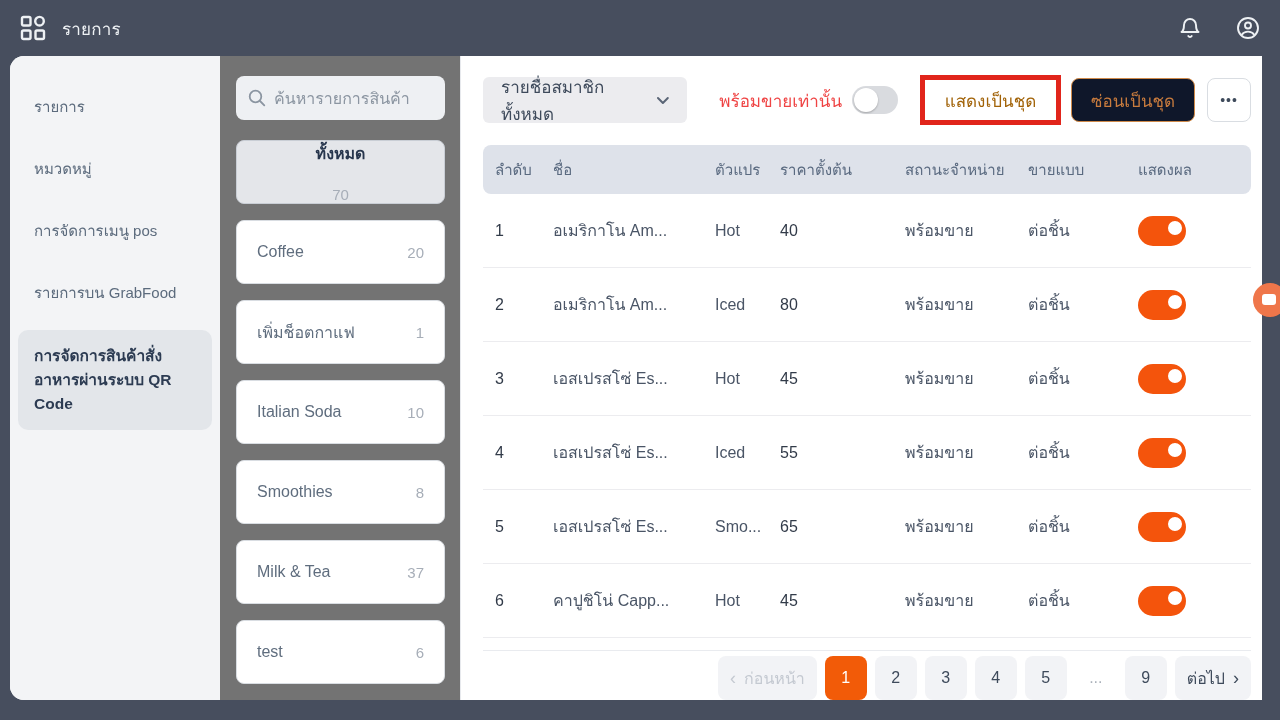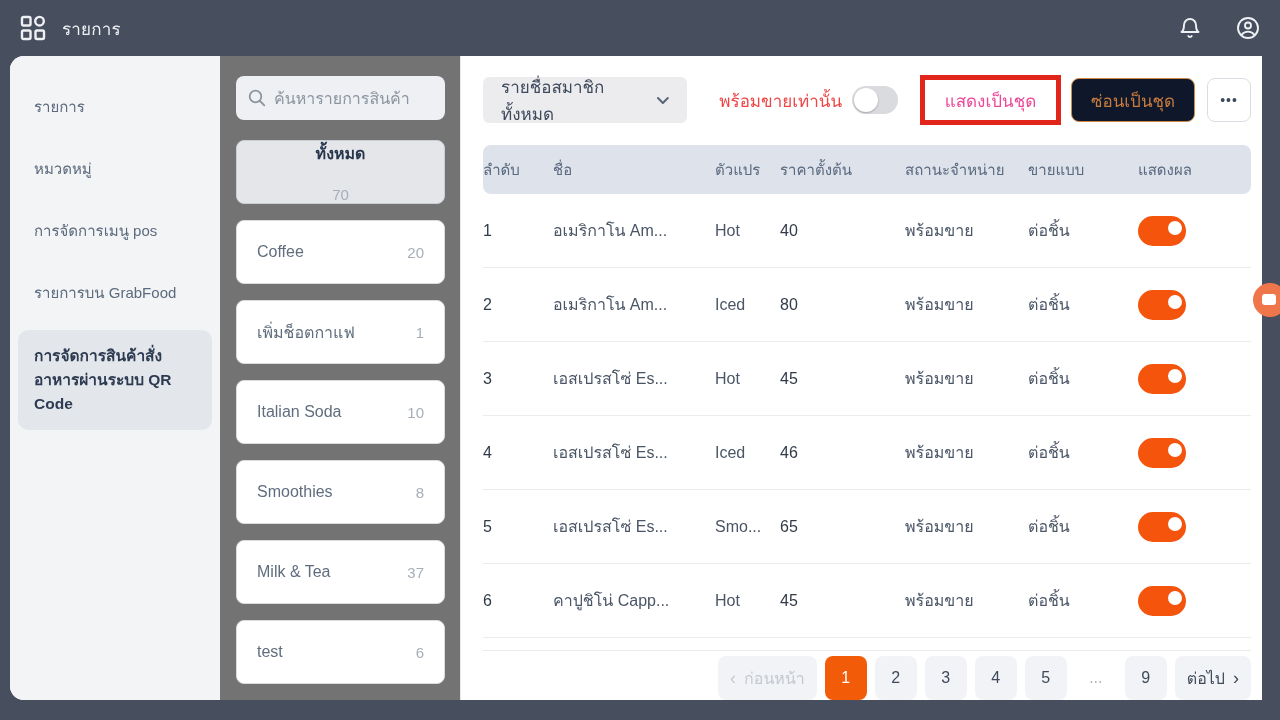--- a/index.html
+++ b/index.html
@@ -41,34 +41,34 @@
   .toggle-label { margin-left:auto; font-size:17px; color:#ef4444; }
   .switch { width:46px; height:28px; border-radius:14px; position:relative; flex-shrink:0; cursor:pointer; }
   .switch.off { background:#d9dbdf; margin:0 12px 0 10px; }
   .switch.off .knob { position:absolute; left:2px; top:2px; width:24px; height:24px; background:#fff;
                       border-radius:50%; box-shadow:0 1px 2px rgba(0,0,0,.25); }
   .switch.on { width:48px; height:30px; border-radius:15px; background:#f4540c; }
   .switch.on .knob { position:absolute; right:1px; top:2px; width:20px; height:20px; background:#fff;
                      border:3px solid #f4540c; border-radius:50%; }
 
   .btn-annot { margin-left:10px; width:141px; height:50px; border:5px solid #e1251b; background:#fff;
-               display:flex; align-items:center; justify-content:center; font-size:17px; color:#ec4899; cursor:pointer; }
+               display:flex; align-items:center; justify-content:center; font-size:17px; color:#a16207; cursor:pointer; }
   .btn-outline { margin-left:10px; width:124px; height:44px; border:1px solid #cf8a4a; border-radius:8px;
                  background:#0f172a; display:flex; align-items:center; justify-content:center;
                  font-size:17px; color:#c97c3e; cursor:pointer; }
   .btn-more { margin-left:12px; width:44px; height:44px; border:1px solid #d9dde2; border-radius:8px; background:#fff;
               display:flex; align-items:center; justify-content:center; color:#3e4a5b; font-size:14px;
               letter-spacing:1px; cursor:pointer; }
 
   
   .thead { height:52px; background:#dee2ea; border-radius:8px; display:flex; align-items:center;
            color:#5a6a80; font-size:15px; line-height:1.3; }
   .trow { height:74px; display:flex; align-items:center; border-bottom:1px solid #ececef;
           font-size:16px; color:#4a5566; }
-  .c1 { width:70px; flex-shrink:0; }
+  .c1 { width:70px; padding-left:12px; flex-shrink:0; }
   .c2 { width:162px; flex-shrink:0; }
   .c3 { width:65px; flex-shrink:0; }
   .c4 { width:125px; flex-shrink:0; }
   .c5 { width:123px; flex-shrink:0; }
   .c6 { width:110px; flex-shrink:0; }
   .c7 { flex:1; }
   .trow .c1, .trow .c4 { color:#323b49; }
 
   
   .pagination { margin-top:12px; border-top:1px solid #e9ebef; padding-top:5px;
@@ -229,21 +229,21 @@
           <div class="c7">
             <div class="switch on">
               <div class="knob"></div>
             </div>
           </div>
         </div>
         <div class="trow">
           <div class="c1">4</div>
           <div class="c2">เอสเปรสโซ่ Es...</div>
           <div class="c3">Iced</div>
-          <div class="c4">46</div>
+          <div class="c4">55</div>
           <div class="c5">พร้อมขาย</div>
           <div class="c6">ต่อชิ้น</div>
           <div class="c7">
             <div class="switch on">
               <div class="knob"></div>
             </div>
           </div>
         </div>
         <div class="trow">
           <div class="c1">5</div>

